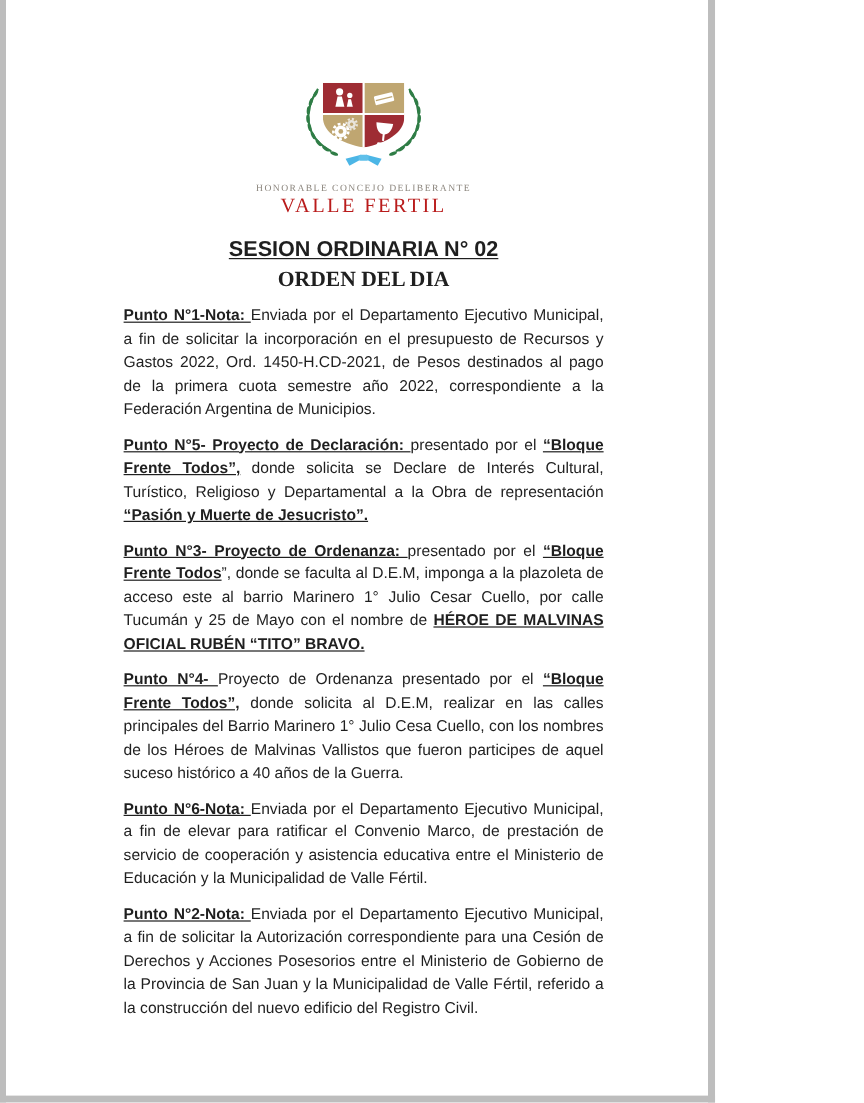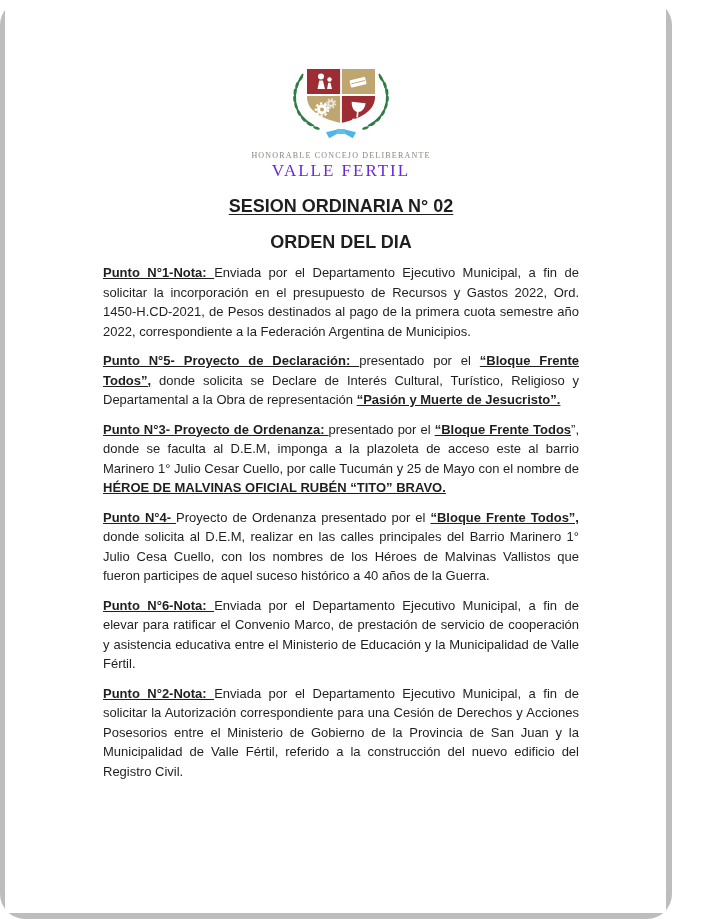--- a/index.html
+++ b/index.html
@@ -1,55 +1,54 @@
 <!DOCTYPE html>
 <html><head>
 <meta charset="utf-8">
 <style>
   html,body{margin:0;padding:0;background:#ffffff;}
   .page{
     position:relative;
-    width:672px;height:919px;
+    width:596px;height:919px;
     background:#ffffff;
     box-sizing:border-box;
     font-family:"Liberation Sans",sans-serif;
     color:#1f1f1f;
     overflow:hidden;
-    border-radius:25px;
   }
   .edge{position:absolute;background:#bdbdbd;}
   .edge-left{left:0;top:0;bottom:0;width:5px;}
   .edge-right{right:0;top:0;bottom:0;width:6px;}
   .edge-bottom{left:0;right:0;bottom:0;height:6px;}
   .content{
     position:relative;
     padding:0 93px 0 103px;
   }
   .logo-block{text-align:center;margin-top:66px;}
   .logo-block svg{display:inline-block;}
   .org-line1{
     font-family:"Liberation Serif",serif;
     font-size:8px;letter-spacing:1.2px;
     color:#8b857d;margin-top:1px;
   }
   .org-line2{
     font-family:"Liberation Serif",serif;
     font-size:17px;letter-spacing:2px;
-    color:#6d28d9;margin-top:1px;
+    color:#b91c1c;margin-top:1px;
   }
   .quote{
     margin-top:8px;
     font-size:10.6px;font-weight:bold;
     line-height:13.5px;
     text-align:justify;
   }
   .h-center{text-align:center;font-weight:bold;font-size:18px;}
   .session-title{margin-top:15px;}
   .session-title span{text-decoration:underline;text-underline-offset:2px;}
-  .order-title{margin-top:15px;}
+  .order-title{margin-top:4px;font-family:Liberation Serif, serif;}
   .date-title{margin-top:11px;white-space:pre-wrap;}
   .body-par{
     margin:10px 0 0 0;
     font-size:13px;line-height:19.5px;
     text-align:justify;
   }
   .body-par .b{font-weight:bold;text-decoration:underline;}
   #paragraphs{margin-top:0;}
 </style>
 </head>

